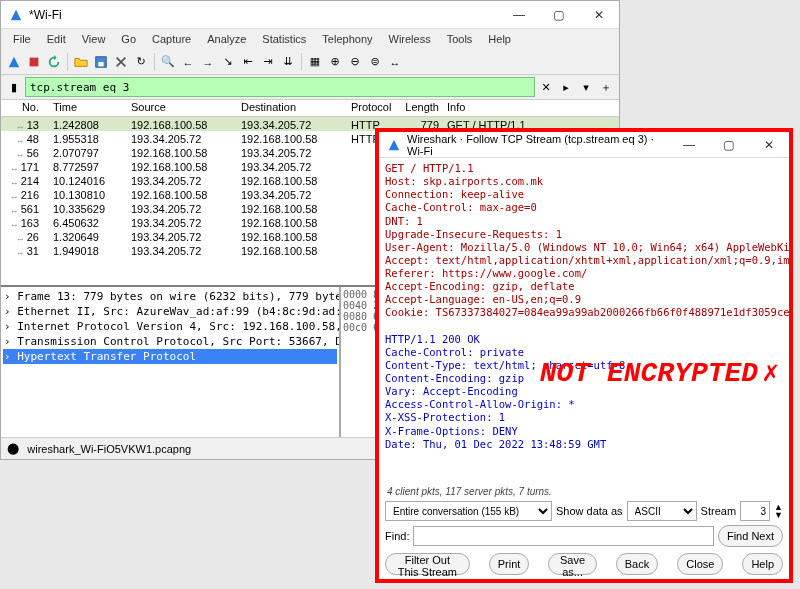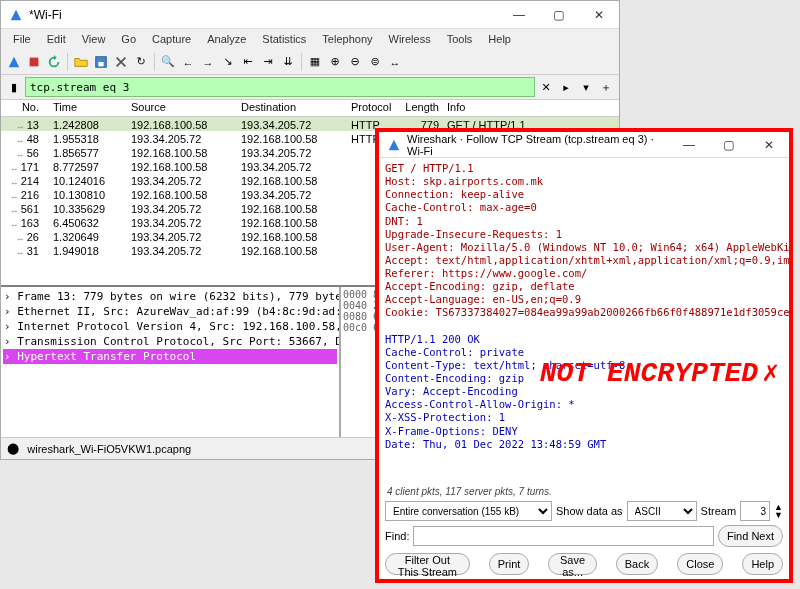--- a/index.html
+++ b/index.html
@@ -27,21 +27,21 @@
 .col-proto { width: 50px; }
 .col-len { width: 46px; text-align: right; }
 .col-info { flex: 1; }
 .pkt-list { flex: 0 0 auto; height: 168px; overflow: auto; background: #fff; }
 .pkt-row { display: flex; height: 14px; line-height: 14px; font-size: 11px; font-family: "Segoe UI", sans-serif; cursor: default; }
 .pkt-row.sel { background: #d8e8c8; }
 .pkt-row .col-no::before { content: "↔"; color: #888; margin-right: 2px; font-size: 9px; }
 .detail-pane { flex: 1; display: flex; border-top: 2px solid #808080; min-height:0; }
 .tree-pane { width: 55%; background: #fff; overflow: auto; font-family: monospace; font-size: 11px; padding: 2px; border-right:2px solid #aaa; }
 .tree-pane .node { white-space: nowrap; padding: 1px; }
-.tree-pane .node.sel { background: #d946ef; color: #fff; }
+.tree-pane .node.sel { background: #3b82f6; color: #fff; }
 .hex-pane { flex: 1; background: #fff; font-family: monospace; font-size: 10px; padding: 2px; color: #666; overflow: hidden; }
 .status-bar { height: 22px; display: flex; align-items: center; background: #f0f0f0; border-top: 1px solid #ccc; padding: 0 6px; gap: 8px; font-size: 11px; }
 
 .dlg-wrap { position: absolute; left: 375px; top: 128px; width: 418px; height: 455px; border: 4px solid #f00; background: #fff; display: flex; flex-direction: column; }
 .dlg-wrap .titlebar { background: #fff; height: 26px; }
 .dlg-body { flex: 1; overflow: auto; padding: 4px 6px; font-family: Consolas, monospace; font-size: 10.5px; line-height: 1.25; position: relative; }
 .dlg-body .req { color: #a00000; }
 .dlg-body .resp { color: #0000c0; }
 .overlay-label { position: absolute; right: 10px; top: 198px; font-family: Liberation Mono, monospace; font-size: 28px; font-weight: bold; font-style: italic; color: #f00; }
 .overlay-label .x { font-style: normal; margin-left: 4px; }
@@ -161,21 +161,21 @@
         <div class="col-no">48</div>
         <div class="col-time">1.955318</div>
         <div class="col-src">193.34.205.72</div>
         <div class="col-dst">192.168.100.58</div>
         <div class="col-proto">HTTP</div>
         <div class="col-len">266</div>
         <div class="col-info">HTTP/1.1 200 OK  (tex…</div>
       </div>
       <div class="pkt-row">
         <div class="col-no">56</div>
-        <div class="col-time">1.856577</div>
+        <div class="col-time">2.070797</div>
         <div class="col-src">192.168.100.58</div>
         <div class="col-dst">193.34.205.72</div>
         <div class="col-proto"></div>
         <div class="col-len"></div>
         <div class="col-info"></div>
       </div>
       <div class="pkt-row">
         <div class="col-no">171</div>
         <div class="col-time">8.772597</div>
         <div class="col-src">192.168.100.58</div>

